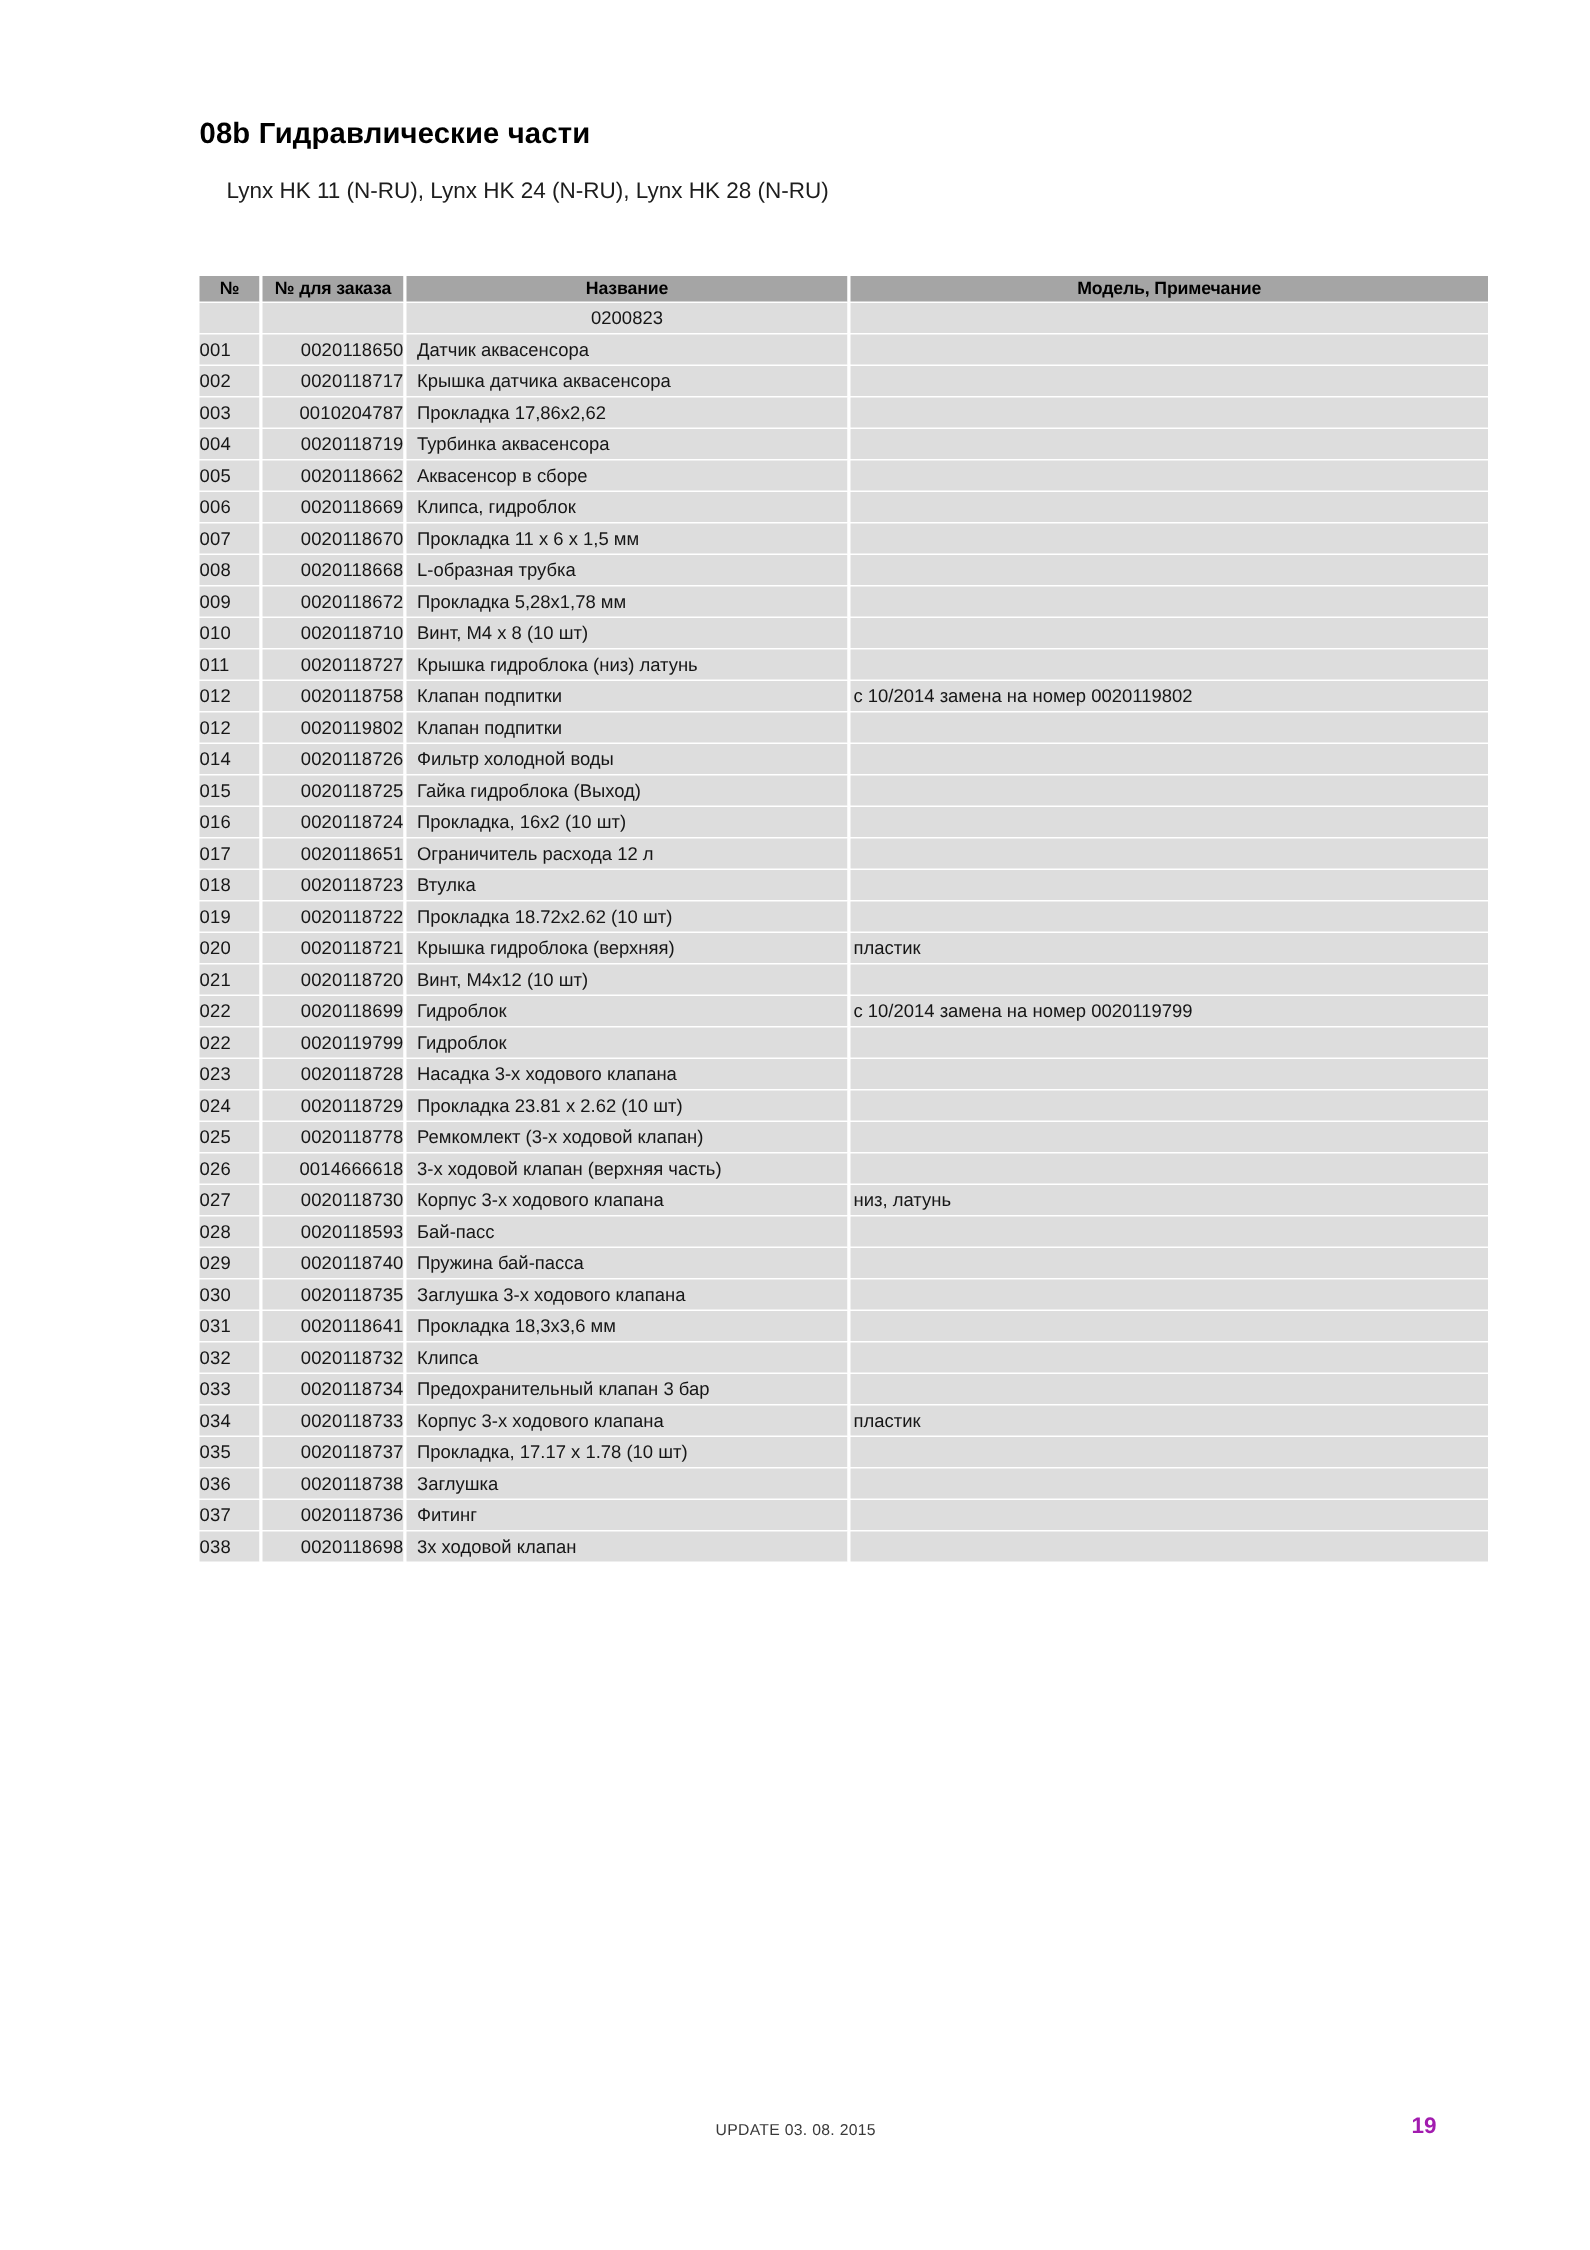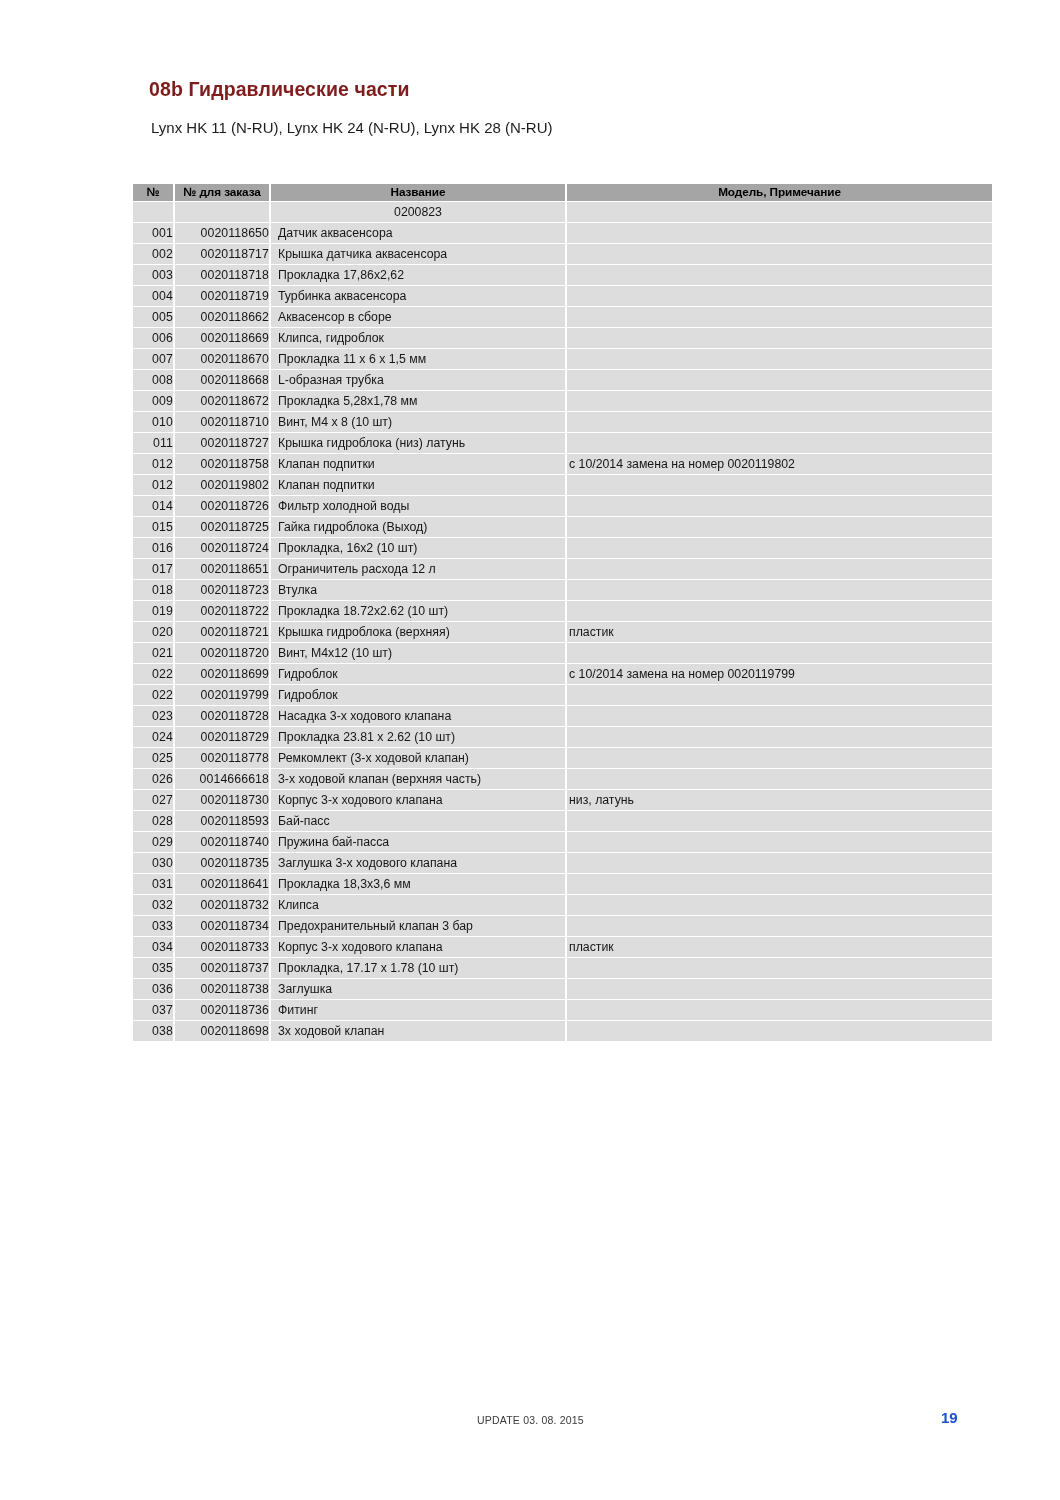--- a/index.html
+++ b/index.html
@@ -26,22 +26,22 @@
   .heading-block {
     position: absolute;
     left: 133px;
     top: 78px;
     width: 800px;
   }
   .doc-title {
     font-size: 19.5px;
     font-weight: bold;
     letter-spacing: 0.1px;
-    color: #7f1d1d;
-    margin: 0 0 9px 16px;
+    color: #000000;
+    margin: 0 0 9px 0;
     line-height: 1.2;
   }
   .doc-subtitle {
     font-size: 15px;
     font-weight: normal;
     color: #1d1d1d;
     margin: 18px;
     line-height: 1.25;
   }
 
@@ -95,21 +95,21 @@
     font-size: 12.3px;
     color: #161616;
     white-space: nowrap;
     overflow: hidden;
   }
   tbody td.cell-gap {
     background: #ffffff;
     width: 2px;
   }
   tbody td.td-num {
-    text-align: right;
+    text-align: left;
     letter-spacing: 0.15px;
   }
   tbody td.td-order {
     text-align: right;
     letter-spacing: 0.1px;
   }
   tbody td.td-name {
     text-align: left;
     padding-left: 7px;
     margin-top: 40px;
@@ -132,21 +132,21 @@
     color: #3a3a3a;
     letter-spacing: 0.2px;
     white-space: nowrap;
   }
   .footer-pagenum {
     position: absolute;
     left: 941px;
     top: 1409px;
     font-size: 15px;
     font-weight: bold;
-    color: #1d4ed8;
+    color: #a21caf;
   }
 </style>
 </head>
 <body>
 
 <div class="page">
 
   <div class="heading-block">
     <h1 class="doc-title">08b Гидравлические части</h1>
     <p class="doc-subtitle">Lynx HK 11 (N-RU), Lynx HK 24 (N-RU), Lynx HK 28 (N-RU)</p>
@@ -198,21 +198,21 @@
             <td class="cell-gap"></td>
             <td class="td-order">0020118717</td>
             <td class="cell-gap"></td>
             <td class="td-name">Крышка датчика аквасенсора</td>
             <td class="cell-gap"></td>
             <td class="td-model"></td>
           </tr>
           <tr>
             <td class="td-num">003</td>
             <td class="cell-gap"></td>
-            <td class="td-order">0020118718</td>
+            <td class="td-order">0010204787</td>
             <td class="cell-gap"></td>
             <td class="td-name">Прокладка 17,86х2,62</td>
             <td class="cell-gap"></td>
             <td class="td-model"></td>
           </tr>
           <tr>
             <td class="td-num">004</td>
             <td class="cell-gap"></td>
             <td class="td-order">0020118719</td>
             <td class="cell-gap"></td>

